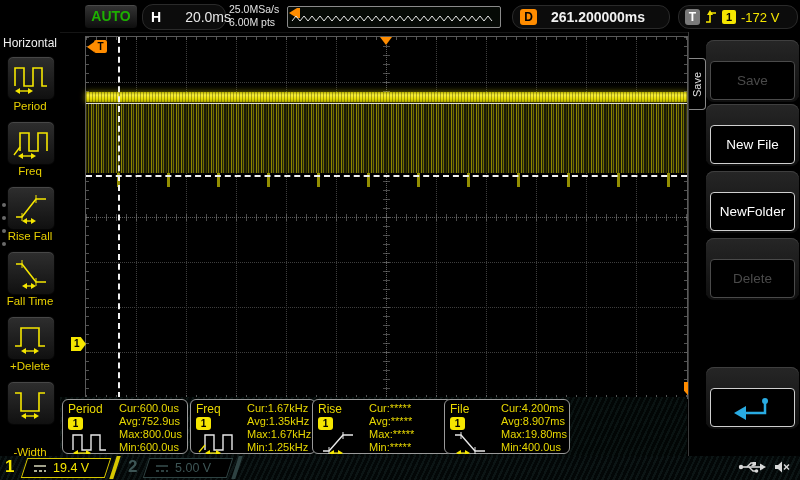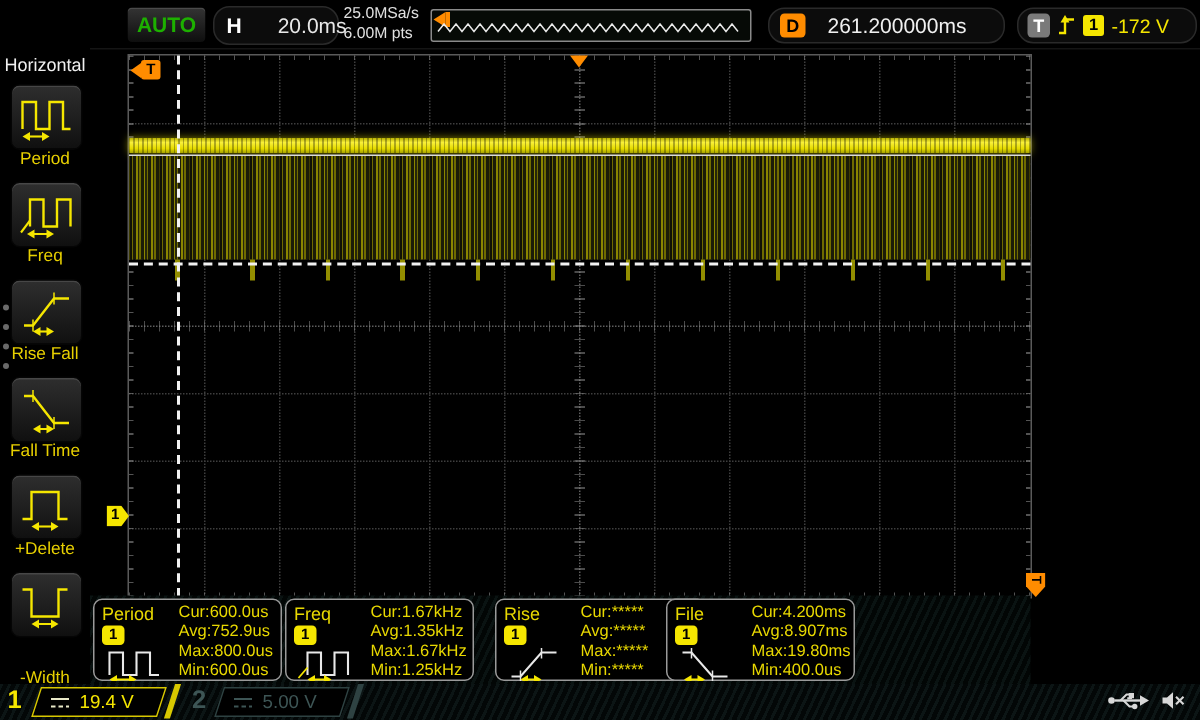--- a/index.html
+++ b/index.html
@@ -20,21 +20,21 @@
   .acq{position:absolute;left:229px;top:3px;color:#e0e0e0;font-size:10.5px;line-height:13px;}
   .preview{position:absolute;left:287px;top:6px;width:212px;height:20px;background:#060a06;
         border:1px solid #8a8a8a;border-radius:2px;}
   .pv-mark{position:absolute;left:1px;top:1px;width:0;height:0;border-top:5px solid transparent;
         border-bottom:5px solid transparent;border-right:8px solid #ff8c00;}
   .pv-markbar{position:absolute;left:9px;top:1px;width:3px;height:10px;background:#ff8c00;}
   .dbox{position:absolute;left:512px;top:5px;width:156px;height:22px;border-radius:11px;
         background:#0c0c0c;border:1px solid #2a2a2a;display:flex;align-items:center;}
   .dbadge{width:17px;height:16px;background:#ff8c00;color:#000;font-weight:bold;font-size:12px;
         text-align:center;line-height:16px;border-radius:3px;margin-left:7px;}
-  .dval{color:#f0f0f0;font-size:14px;margin:12px auto;padding-right:10px;}
+  .dval{color:#f0f0f0;font-size:14px;margin:12px auto;padding-right:10px;font-weight:bold;}
   .tbox{position:absolute;left:678px;top:5px;width:118px;height:22px;border-radius:11px;
         background:#0c0c0c;border:1px solid #2a2a2a;display:flex;align-items:center;gap:5px;}
   .tbadge{width:15px;height:16px;background:#7a7a7a;color:#fff;font-weight:bold;font-size:12px;
         text-align:center;line-height:16px;border-radius:3px;margin-left:6px;}
   .onebadge{width:14px;height:14px;background:#f5e600;color:#000;font-weight:bold;font-size:11px;
         text-align:center;line-height:14px;border-radius:2px;}
   .tlev{color:#f5e600;font-size:13px;}
 
   
   .lmenu{position:absolute;left:0;top:32px;width:60px;height:424px;background:#000;}
@@ -279,20 +279,45 @@
     <div class="meas-hline-bot"></div>
     <div class="meas-vline"></div>
 
     <div class="trigflag-arr"></div>
     <div class="trigflag">T</div>
     <div class="trigpos"></div>
     <div class="triglev"><span>T</span></div>
     <div class="ch1flag">1</div>
   </div>
 
+  <div class="rmenu">
+    <div class="rtab">Save</div>
+
+    <div class="mkey disabled" style="top:8px">
+      <div class="inner">Save</div>
+    </div>
+    <div class="mkey" style="top:72px">
+      <div class="inner">New File</div>
+    </div>
+    <div class="mkey" style="top:139px">
+      <div class="inner">NewFolder</div>
+    </div>
+    <div class="mkey disabled" style="top:206px">
+      <div class="inner">Delete</div>
+    </div>
+    <div class="mkey" style="top:335px">
+      <div class="inner" style="border-color:#cfcfcf">
+        <svg width="42" height="26">
+          <circle cx="33" cy="6" r="3" fill="#29abe2"></circle>
+          <path d="M33 8 V18 H10" fill="none" stroke="#29abe2" stroke-width="2.5"></path>
+          <path d="M14 11 L2 18 L14 25 z" fill="#29abe2"></path>
+        </svg>
+      </div>
+    </div>
+  </div>
 
   <div class="mstrip">
 
     <div class="mbox" style="left:2px">
       <div class="mname">Period</div>
       <div class="mch">1</div>
       <svg class="micon" width="44" height="24">
         <path d="M4 20 V5 H13 V20 H22 V5 H31 V20 H37" fill="none" stroke="#e8e8e8" stroke-width="1.4"></path>
         <line x1="8" y1="23" x2="18" y2="23" stroke="#f5e600" stroke-width="1.2"></line>
         <path d="M4 23 l5 -3 v6 z" fill="#f5e600"></path>
@@ -313,21 +338,21 @@
         <line x1="12" y1="23" x2="20" y2="23" stroke="#f5e600" stroke-width="1.2"></line>
         <path d="M8 23 l5 -3 v6 z" fill="#f5e600"></path>
           <path d="M24 23 l-5 -3 v6 z" fill="#f5e600"></path>
       </svg>
       <div class="mval v1">Cur:1.67kHz</div>
       <div class="mval v2">Avg:1.35kHz</div>
       <div class="mval v3">Max:1.67kHz</div>
       <div class="mval v4">Min:1.25kHz</div>
     </div>
 
-    <div class="mbox" style="left:270px;width:141px">
+    <div class="mbox" style="left:252px;width:141px">
       <div class="mname">Rise</div>
       <div class="mch">1</div>
       <svg class="micon" width="44" height="24">
         <path d="M4 21 H10 L24 5 H34" fill="none" stroke="#e8e8e8" stroke-width="1.4"></path>
         <line x1="24" y1="2" x2="24" y2="9" stroke="#e8e8e8" stroke-width="1"></line>
         <line x1="10" y1="17" x2="10" y2="24" stroke="#e8e8e8" stroke-width="1"></line>
         <line x1="13" y1="23" x2="20" y2="23" stroke="#f5e600" stroke-width="1.2"></line>
         <path d="M10 23 l5 -3 v6 z" fill="#f5e600"></path>
           <path d="M24 23 l-5 -3 v6 z" fill="#f5e600"></path>
       </svg>

